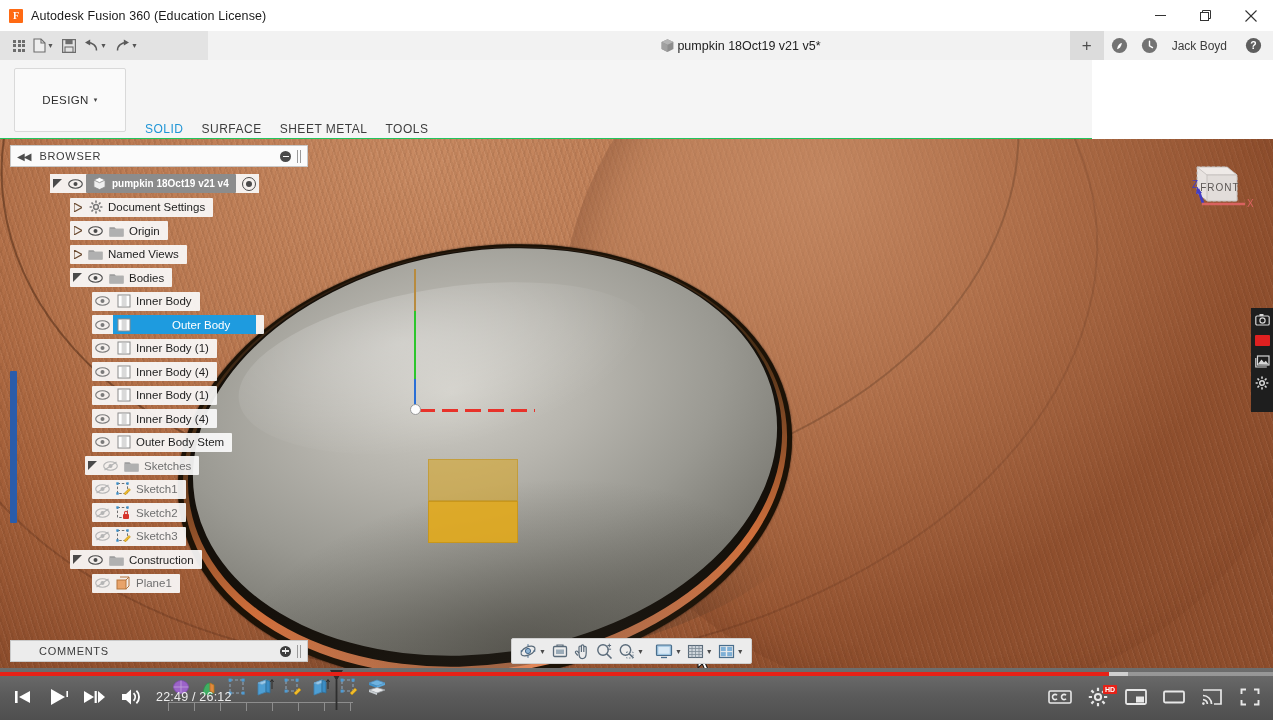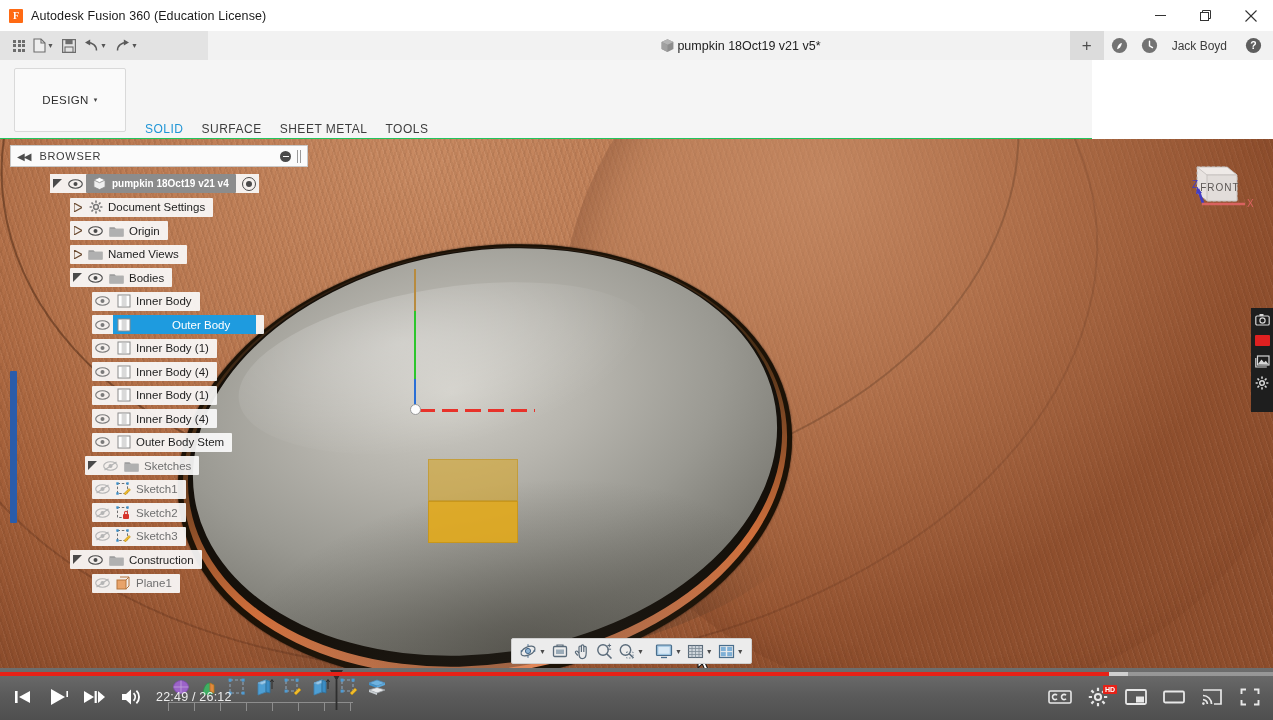--- a/index.html
+++ b/index.html
@@ -1063,20 +1063,25 @@
               <path d="M10 4l3-3M10 13l3-3" stroke="#b5753c" stroke-width="1"></path>
             </svg>
         </span>
         <span class="tlabel">Plane1</span>
       </div>
     </div>
   </div>
 
   <div class="left-scroll"></div>
 
+  <div class="comments-bar">
+    <span class="cm-title">COMMENTS</span>
+    <span class="cm-dot"></span>
+    <span class="bh-grip"></span>
+  </div>
 
   <div class="navbar">
     <div class="nbtn">
       <svg width="18" height="16" viewBox="0 0 18 16">
         <ellipse cx="9" cy="8" rx="7.5" ry="4" fill="none" stroke="#5a6b7a" stroke-width="1.2" transform="rotate(-25 9 8)"></ellipse>
         <circle cx="9" cy="8" r="2.6" fill="#8fb4d4" stroke="#45688a" stroke-width="1"></circle>
         <path d="M9 3.2v-2M9 12.8v2M3.6 8h-2M14.4 8h2" stroke="#45688a" stroke-width="1"></path>
       </svg>
         <span class="ncaret">▼</span>
     </div>

